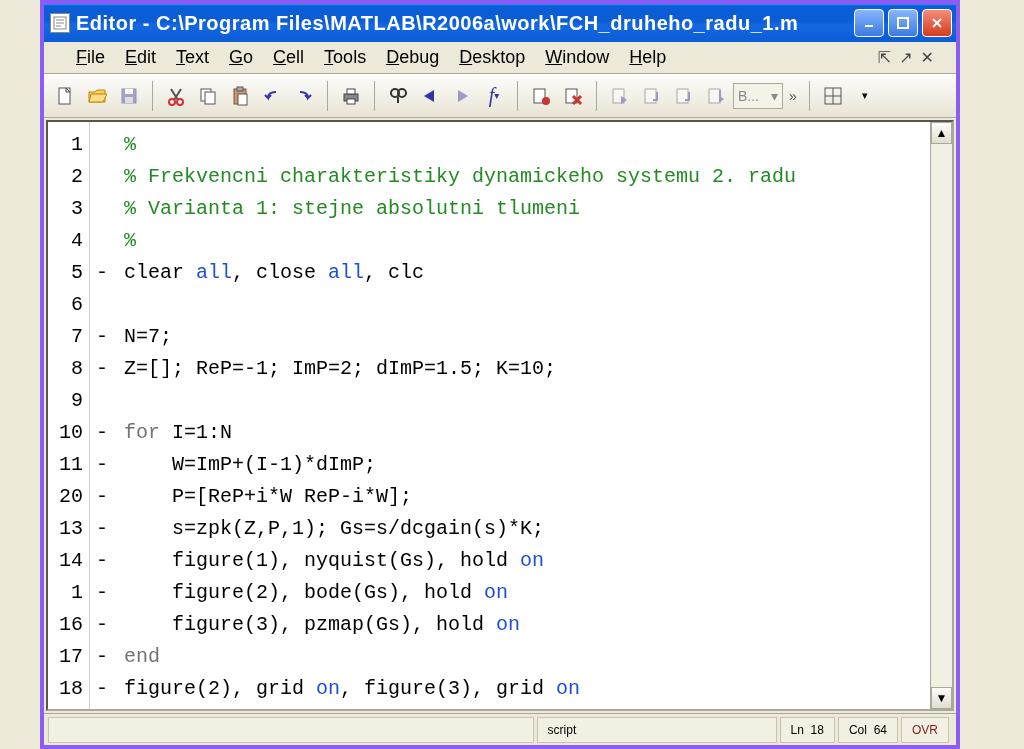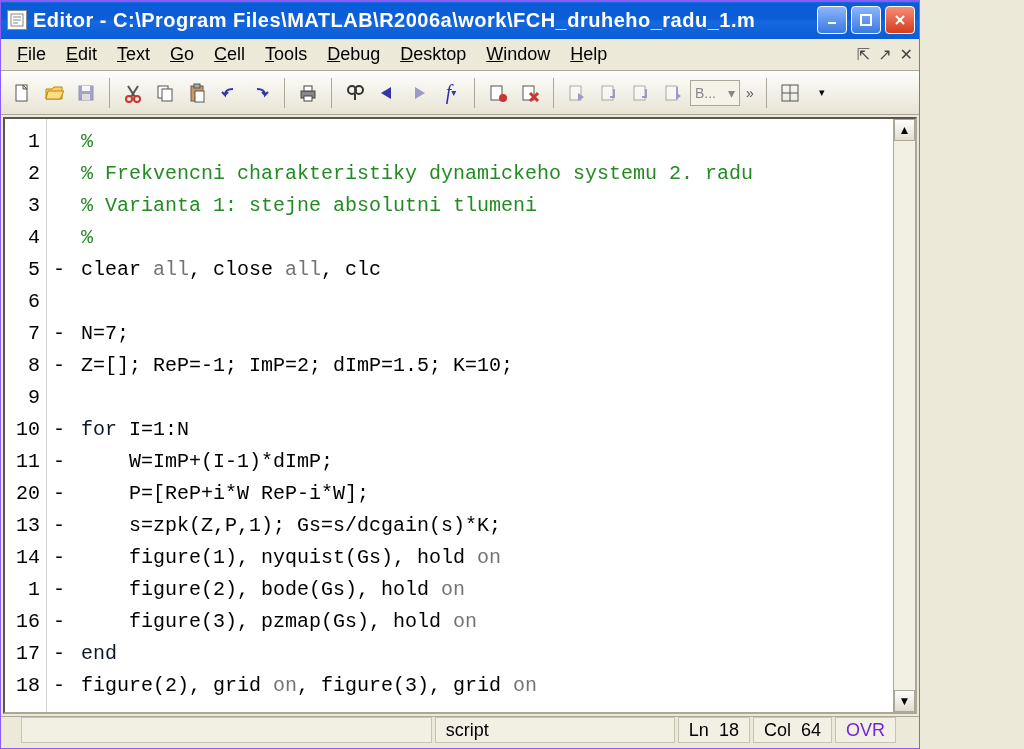--- a/index.html
+++ b/index.html
@@ -9,22 +9,23 @@
   background: #ece9d8;
   width: 1024px;
   height: 749px;
   overflow: hidden;
 }
 .window {
   width: 920px;
   height: 749px;
   display: flex;
   flex-direction: column;
-  border: 1px solid #8b5cf6;
+  border: 4px solid #8b5cf6;
   background: #ece9d8;
+  margin-left: 40px;
 }
 .titlebar {
   height: 38px;
   background: linear-gradient(to bottom, #3a95ff 0%, #0a5cd7 5%, #0a5cd7 45%, #1668e0 55%, #0a5cd7 100%);
   display: flex;
   align-items: center;
   padding: 0 4px 0 6px;
   color: white;
 }
 .titlebar-icon {
@@ -48,21 +49,21 @@
   border: 1px solid #fff;
   border-radius: 4px;
   display:flex; align-items:center; justify-content:center;
   color:white; font-weight:bold;
 }
 .win-btn.close { background: linear-gradient(to bottom, #f58d7a, #d43c1a); }
 .menubar {
   height: 32px;
   background: #ece9d8;
   display:flex; align-items:center;
-  padding: 0 6px;
+  padding: 0 22px;
   border-bottom: 1px solid #aca899;
   font-size: 18px;
 }
 .menu-item { padding: 3px 10px; cursor:default; }
 .menu-item .ul { text-decoration: underline; }
 .menu-right { margin-left:auto; display:flex; gap:8px; align-items:center; font-size:16px; color:#444;}
 .toolbar {
   height: 44px;
   background: linear-gradient(to bottom, #fdfdfb, #e8e4d4);
   border-bottom: 1px solid #aca899;
@@ -121,47 +122,47 @@
 .code-col {
   flex:1;
   padding: 6px 0 0 10px;
   font-family: "Courier New", monospace;
   font-size: 20px;
   overflow:hidden;
   white-space: pre;
 }
 .code-row { height:32px; display:flex; align-items:center; }
 .tok-comment { color: #228B22; }
-.tok-keyword { color: #0f172a; }
-.tok-string  { color: #737373; }
+.tok-keyword { color: #737373; }
+.tok-string  { color: #1d4ed8; }
 .tok-default { color: #000000; }
 .scrollbar-v {
   width:22px; background:#ece9d8; border-left:1px solid #aca899;
   display:flex; flex-direction:column;
 }
 .sb-btn { height:22px; background:linear-gradient(#fdfdfb,#e0ddcf); border:1px solid #aca899; display:flex;align-items:center;justify-content:center; font-size:12px;}
 .sb-track { flex:1; background:#f2efe3; }
 .statusbar {
   height: 32px;
   background:#ece9d8;
   border-top:1px solid #aca899;
-  display:flex; 
-  font-size:18px;
-  padding: 0 20px;
+  display:flex; align-items:center;
+  font-size:12px;
+  padding: 0 4px;
 }
 .status-cell {
   border:1px solid #c8c4b4;
   height:26px;
   display:flex; align-items:center;
   padding: 0 10px;
   background:#f2efe3;
   margin-right:3px;
 }
 .status-spacer { flex:1; border:1px solid #c8c4b4; height:26px; background:#f2efe3; margin-right:3px;}
-.ovr { color:#6d28d9; }
+.ovr { color:#7f1d1d; }
 svg { display:block; }
 </style>
 </head>
 <body>
 
 <div class="window">
 
   <div class="titlebar">
     <div class="titlebar-icon">
       <svg width="14" height="14" viewBox="0 0 14 14">

